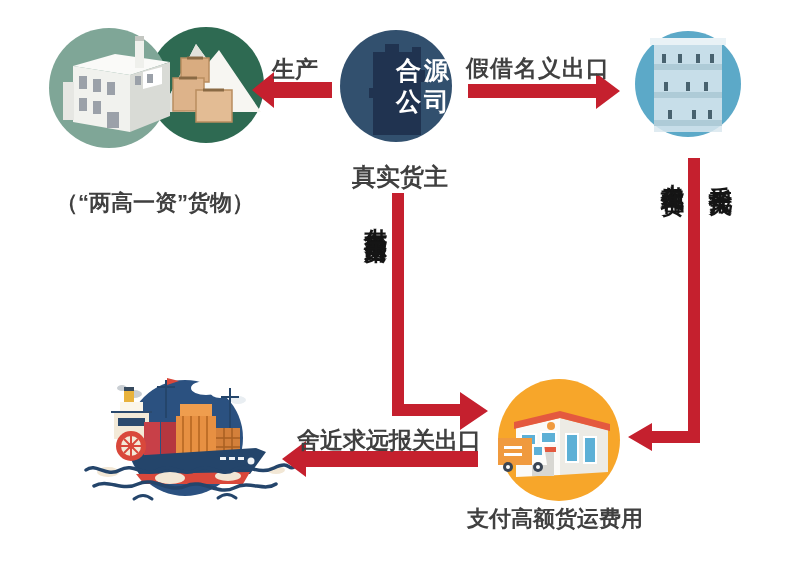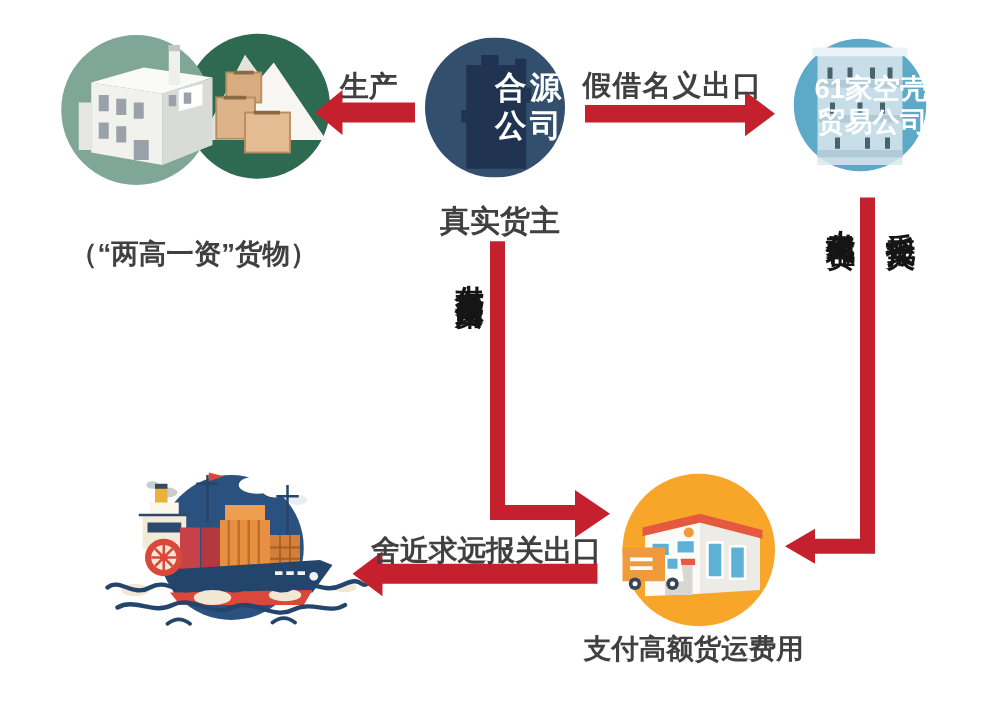--- a/index.html
+++ b/index.html
@@ -83,24 +83,20 @@
           <rect x="76" y="24" width="4" height="9"></rect>
         <rect x="30" y="52" width="4" height="9"></rect>
           <rect x="52" y="52" width="4" height="9"></rect>
         <rect x="70" y="52" width="4" height="9"></rect>
         <rect x="34" y="80" width="4" height="9"></rect>
           <rect x="58" y="80" width="4" height="9"></rect>
         <rect x="74" y="80" width="4" height="9"></rect>
       </g>
     </g>
   </svg>
-  <div class="node-text" style="left:634px;top:30px;width:108px;height:108px;font-size:22px;">
-    <span>61家空壳</span>
-    <span>贸易公司</span>
-  </div>
 
   <svg style="left:494px;top:378px;" width="132" height="128" viewBox="0 0 132 128">
     <circle cx="65" cy="62" r="61" fill="#f7a62a"></circle>
     <g>
       <polygon points="66,40 114,52 114,94 66,97" fill="#edebe5"></polygon>
       <polygon points="22,50 66,40 66,97 22,99" fill="#fbfaf7"></polygon>
       <polygon points="20,44 66,33 116,46 116,53 66,40 20,51" fill="#e4593f"></polygon>
       <g fill="#5db0d6" stroke="#ffffff" stroke-width="2">
         <rect x="27" y="56" width="15" height="11"></rect>
         <rect x="47" y="54" width="15" height="11"></rect>

